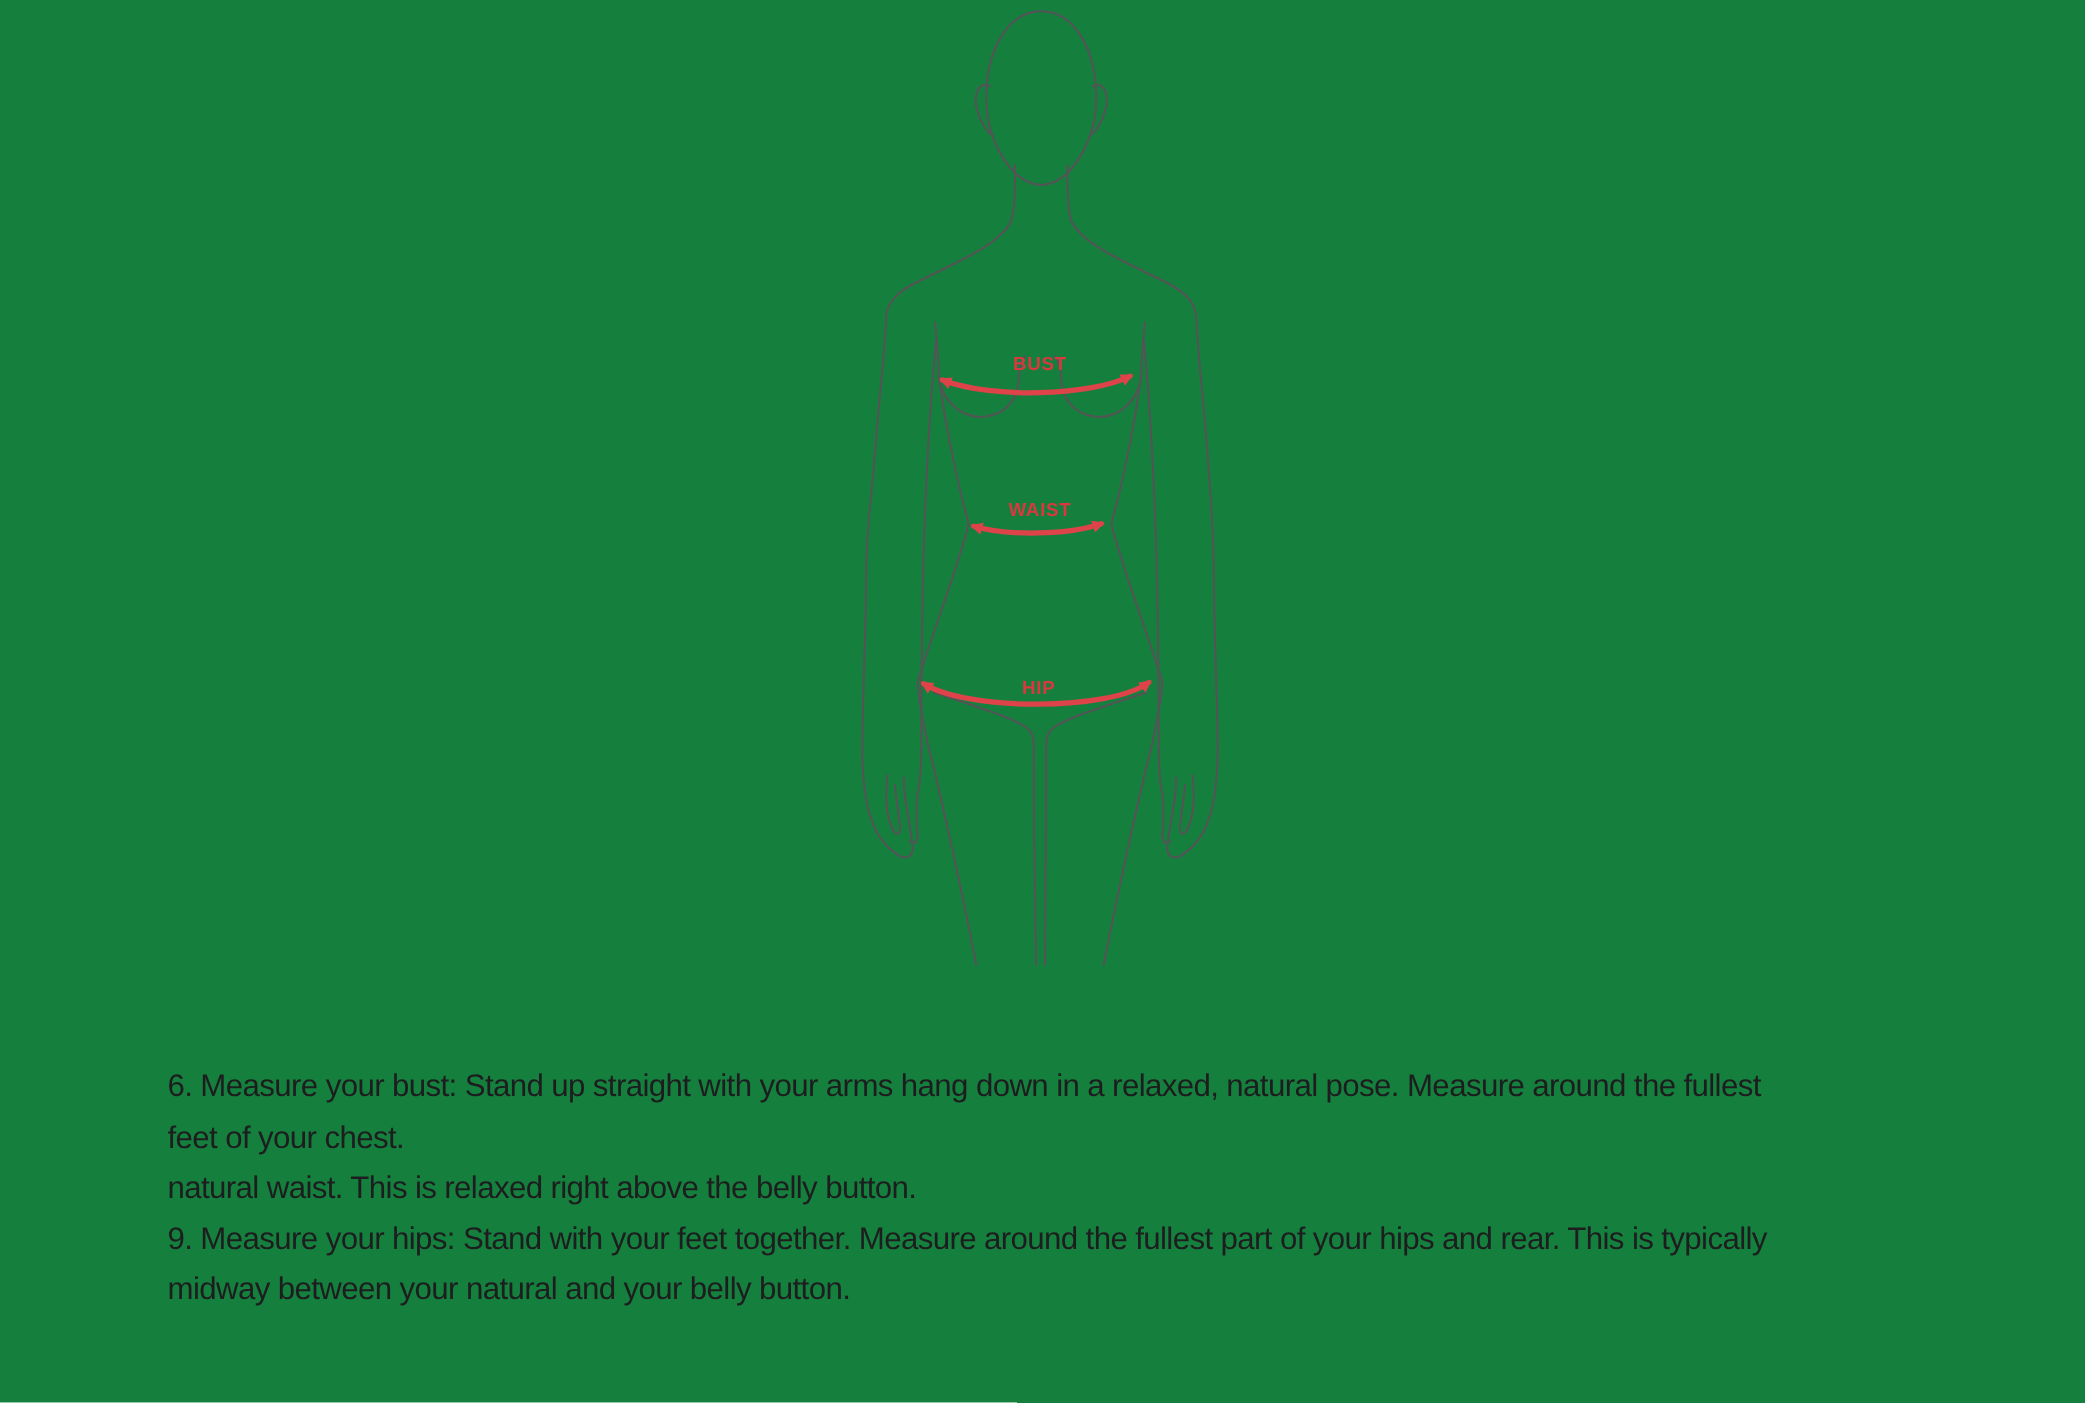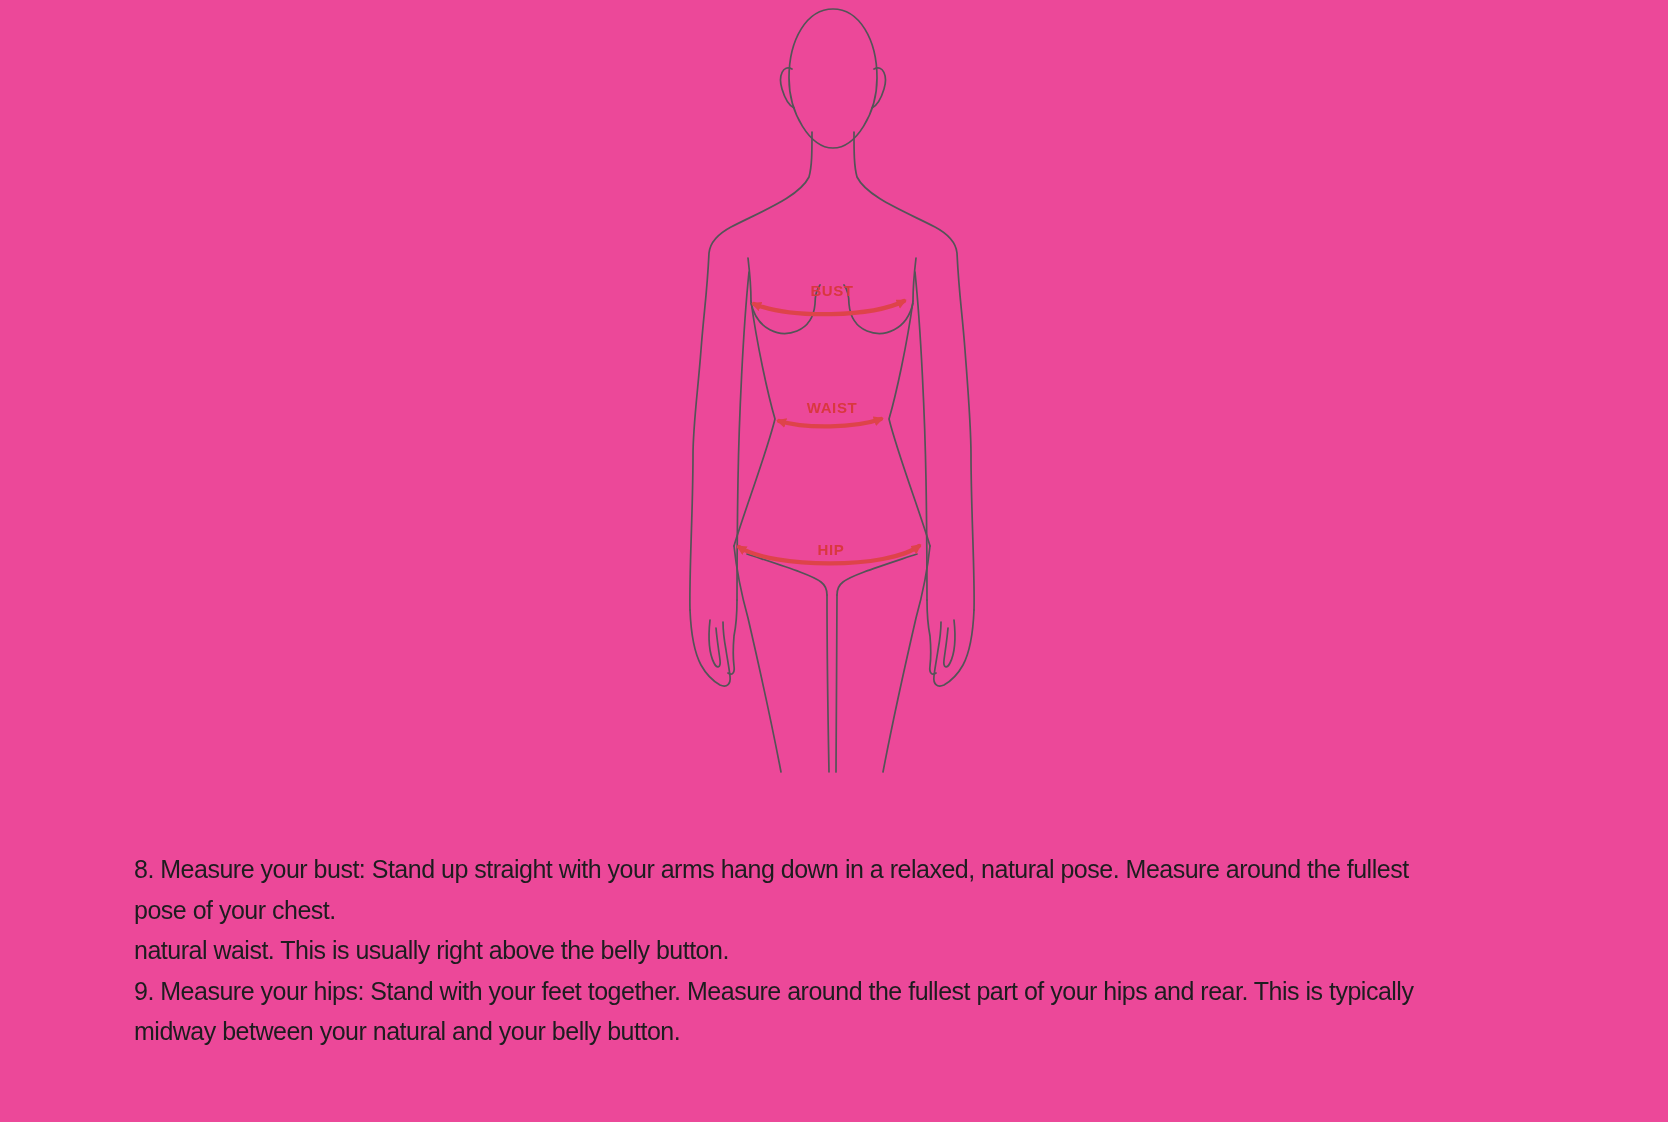--- a/index.html
+++ b/index.html
@@ -2,21 +2,21 @@
 <html><head>
 <meta charset="utf-8">
 <style>
   * { margin: 0; padding: 0; box-sizing: border-box; }
   html, body {
     width: 1668px; height: 1122px;
     background: #ffffff;
     overflow: hidden;
     font-family: "Liberation Sans", sans-serif;
   }
-  .page { position: relative; width: 1668px; height: 1122px; background: #ec4899; }
+  .page { position: relative; width: 1668px; height: 1122px; background: #15803d; }
 
   .diagram-wrap {
     position: absolute;
     left: 650px; top: 0;
     width: 370px; height: 790px;
   }
   .diagram-wrap svg { display: block; width: 100%; height: 100%; }
 
   .measure-label {
     font-family: "Liberation Sans", sans-serif;
@@ -98,25 +98,25 @@
       </g>
 
       <text class="measure-label" x="832" y="296" text-anchor="middle">BUST</text>
       <text class="measure-label" x="832" y="413" text-anchor="middle">WAIST</text>
       <text class="measure-label" x="831" y="555" text-anchor="middle">HIP</text>
     </svg>
   </div>
 
   <div class="instructions">
     <div>
-      <div class="instr-line">8. Measure your bust: Stand up straight with your arms hang down in a relaxed, natural pose. Measure around the fullest</div>
-      <div class="instr-line">pose of your chest.</div>
+      <div class="instr-line">6. Measure your bust: Stand up straight with your arms hang down in a relaxed, natural pose. Measure around the fullest</div>
+      <div class="instr-line">feet of your chest.</div>
     </div>
     <div>
-      <div class="instr-line">natural waist. This is usually right above the belly button.</div>
+      <div class="instr-line">natural waist. This is relaxed right above the belly button.</div>
     </div>
     <div>
       <div class="instr-line">9. Measure your hips: Stand with your feet together. Measure around the fullest part of your hips and rear. This is typically</div>
       <div class="instr-line">midway between your natural and your belly button.</div>
     </div>
   </div>
 
 </div>
 
 </body></html>

